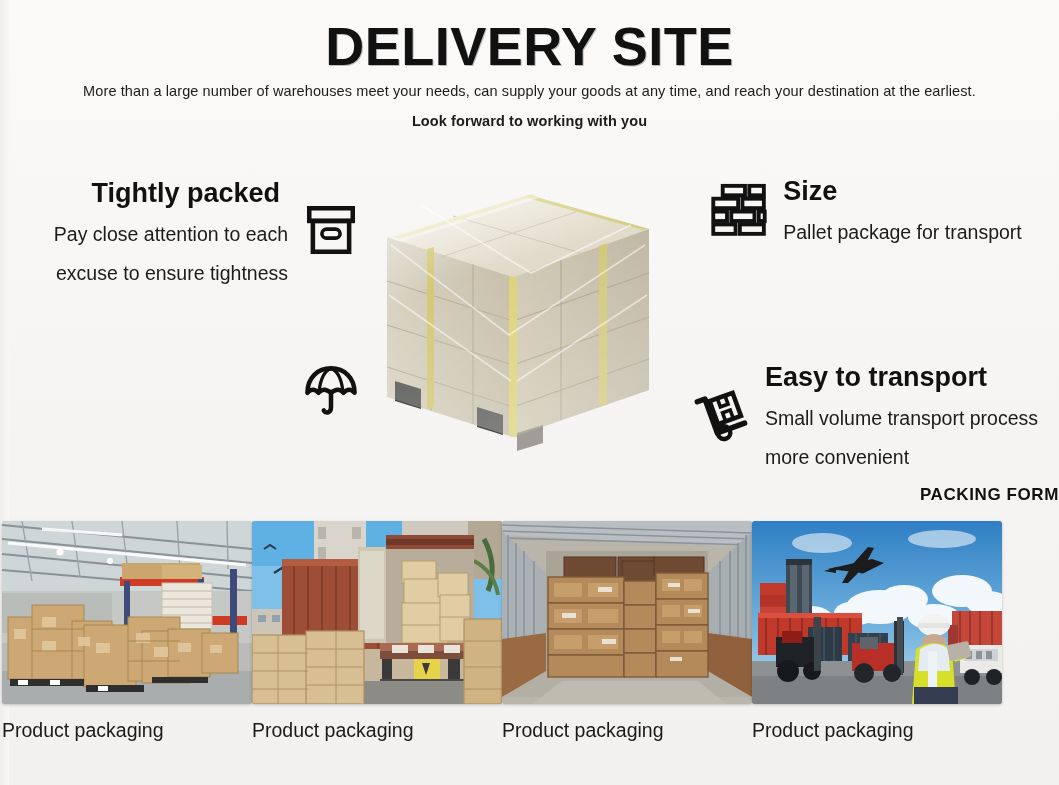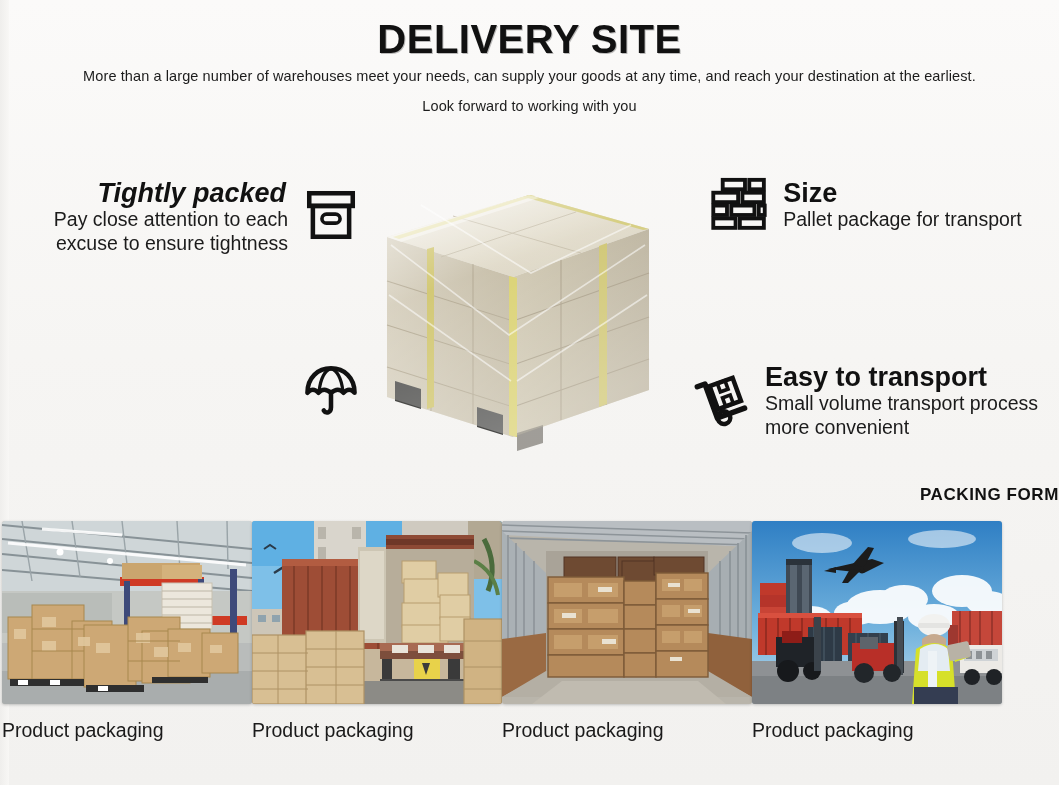--- a/index.html
+++ b/index.html
@@ -18,39 +18,39 @@
   #page::before {
     content: ""; position: absolute; left: 0; top: 0;
     width: 9px; height: 100%;
     background: linear-gradient(90deg,#efeeec 0%, #f8f7f5 100%);
     pointer-events: none;
   }
 
   
   .header { text-align: center; padding-top: 18px; }
   .title {
-    font-size: 40px; font-weight: bold; letter-spacing: 0.5px;
+    font-size: 54px; font-weight: bold; letter-spacing: 0.5px;
     color: #111; line-height: 1.05;
     text-shadow: 1px 1px 0 rgba(0,0,0,.25);
   }
   .sub1 { font-size: 14.5px; color: #1c1c1c; margin-top: 8px; letter-spacing: .1px; }
-  .sub2 { font-size: 14.5px; color: #1c1c1c; margin-top: 14px; letter-spacing: .1px; }
+  .sub2 { font-size: 14.5px; color: #1c1c1c; margin-top: 14px; letter-spacing: .1px; font-weight: bold; }
 
   
   .feature {
     position: absolute; display: flex; align-items: center; gap: 14px; justify-content: center;
   }
   .feature .txt-right { text-align: right; }
   .feature .txt-left { text-align: left; }
   .f-title { font-size: 27px; font-weight: bold; color: #111; line-height: 1.12; }
-  .f-desc { font-size: 19.5px; color: #1b1b1b; line-height: 1.22; margin-top: 0; }
+  .f-desc { font-size: 19.5px; color: #1b1b1b; line-height: 1.22; margin-top: 15px; }
   .ficon { flex: none; display: block; }
 
   #f-tight { left: 0px; top: 178px; width: 360px; justify-content: flex-end; }
-  #f-tight .f-title { margin-right: 2px; font-style: italic; }
+  #f-tight .f-title { margin-right: 8px; }
   #f-moist { left: 18px; top: 362px; width: 342px; justify-content: flex-end; }
   #f-size  { left: 672px; top: 176px; width: 387px; }
   #f-trans { left: 672px; top: 362px; width: 387px; }
 
   
   .pallet-wrap {
     position: absolute; left: 381px; top: 185px; width: 275px; height: 267px;
   }
   
   .packing-form {

